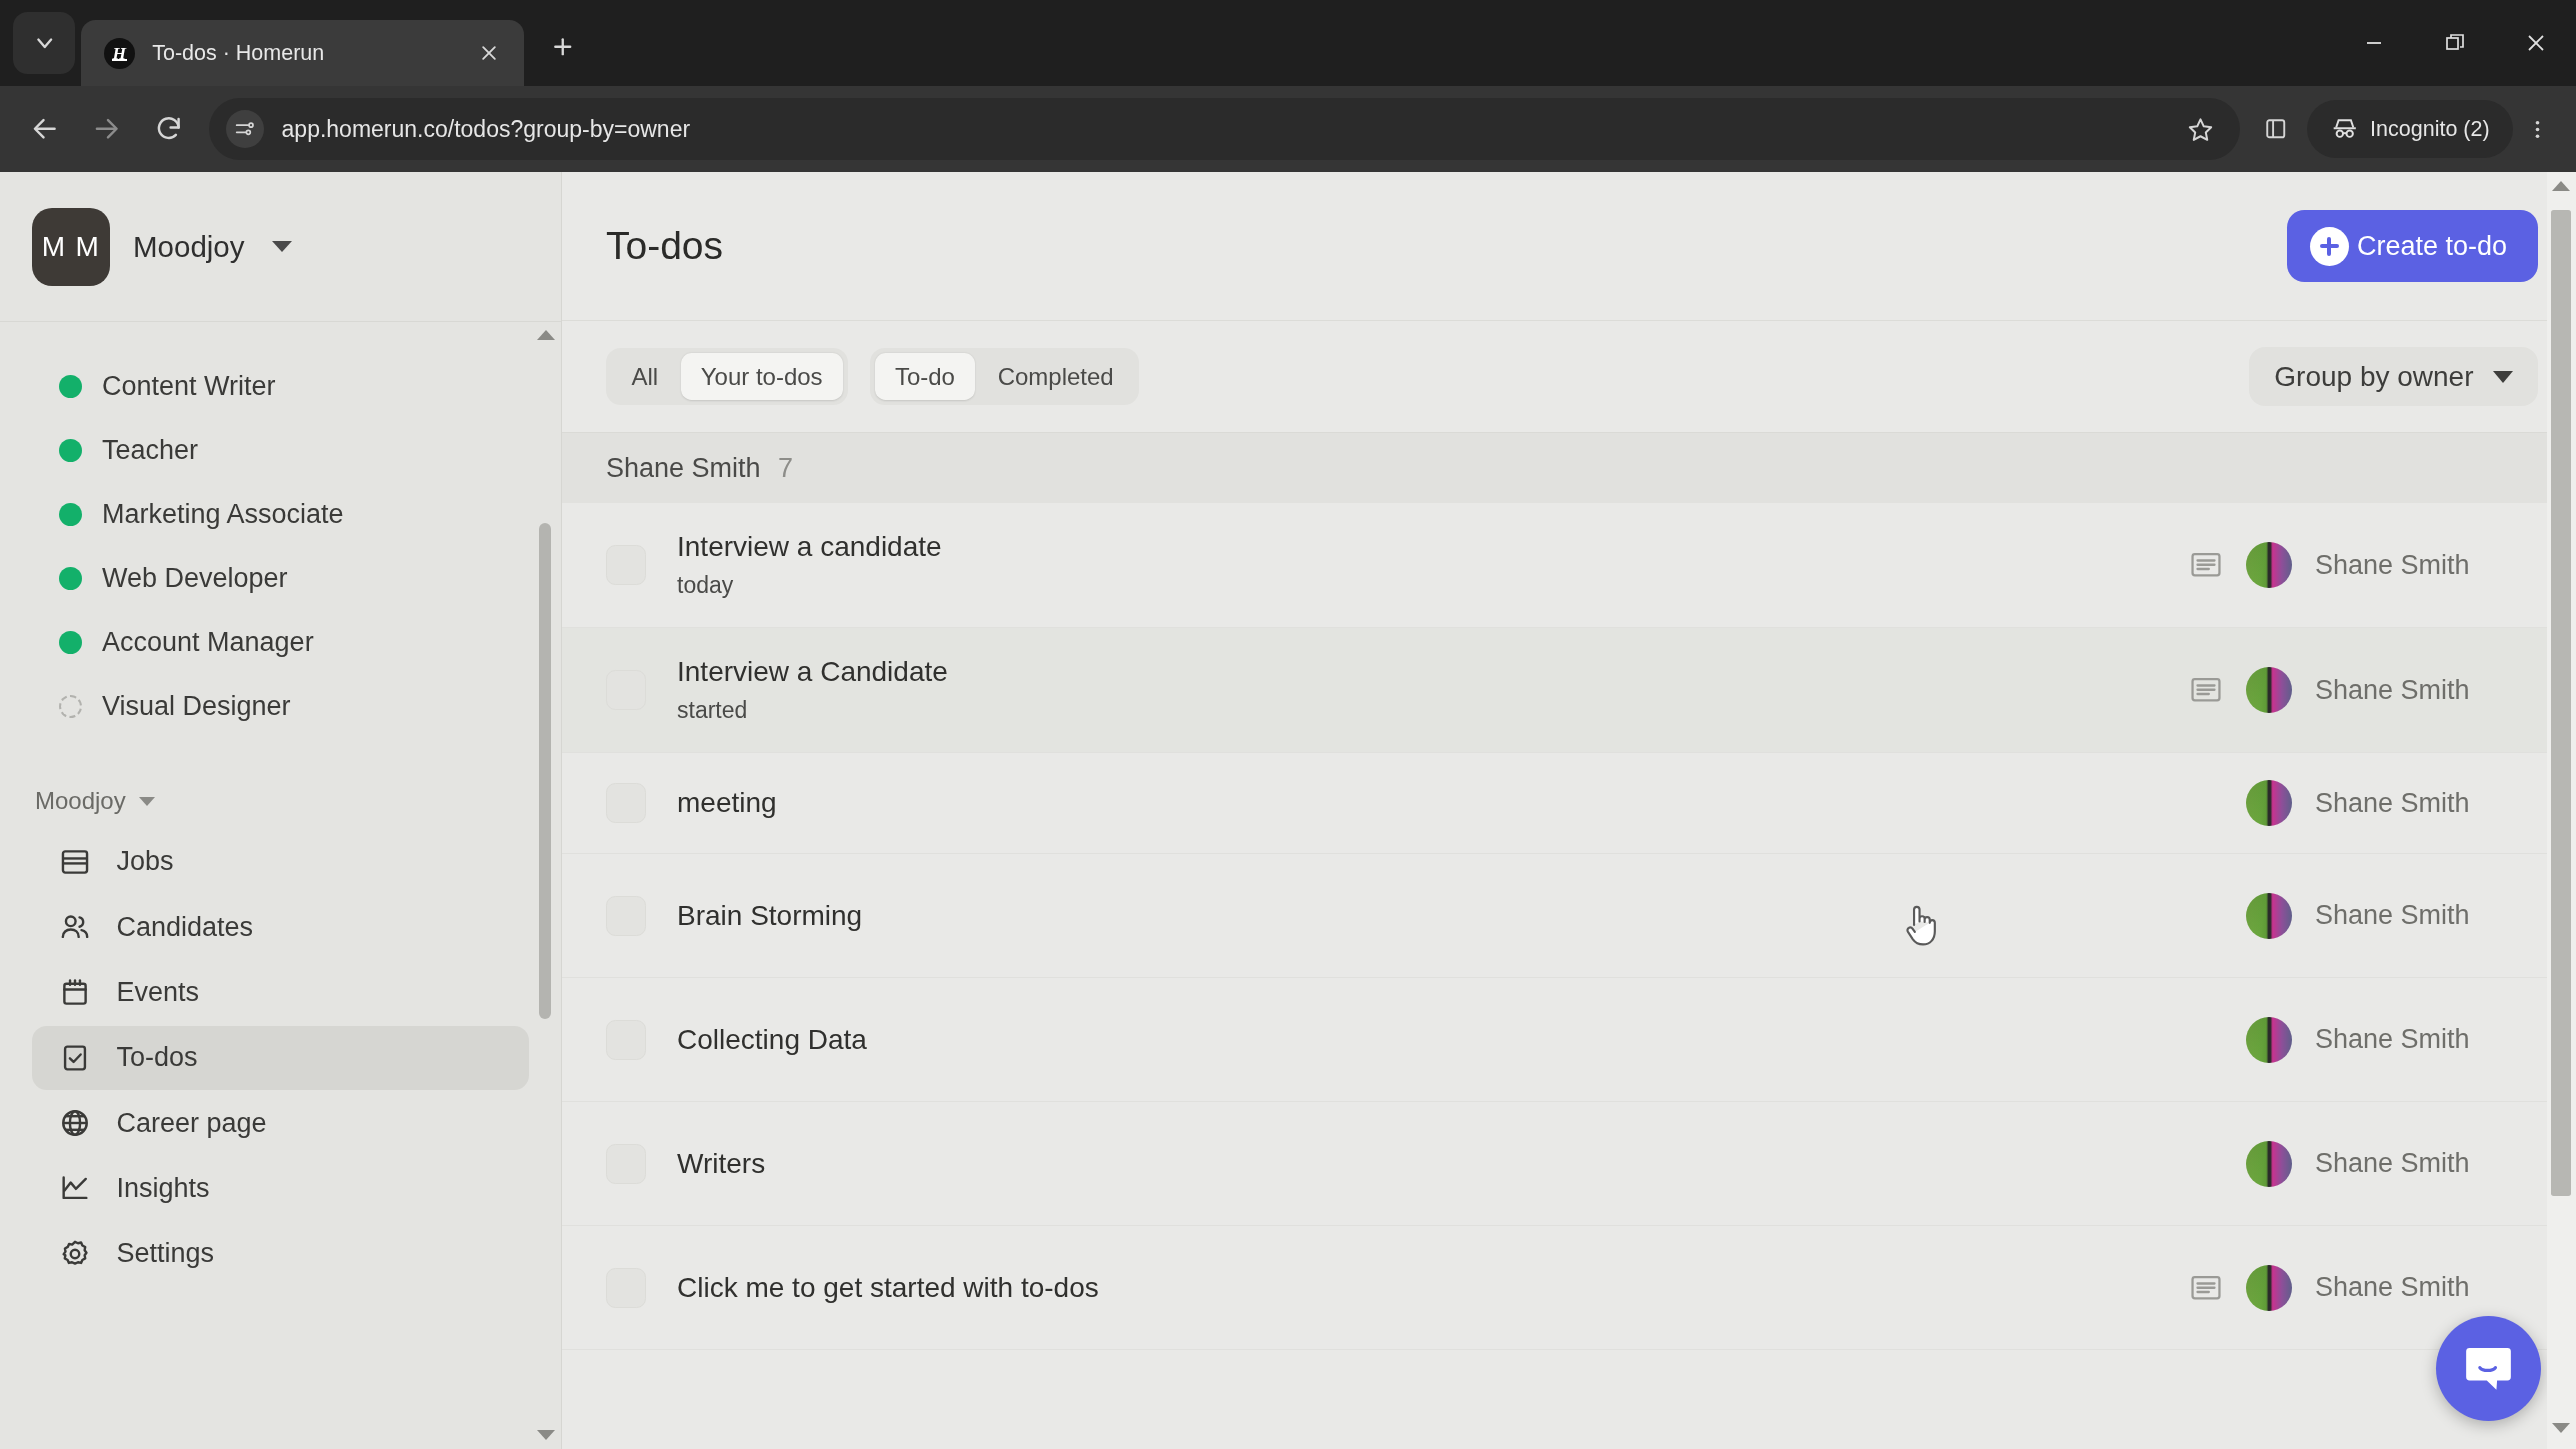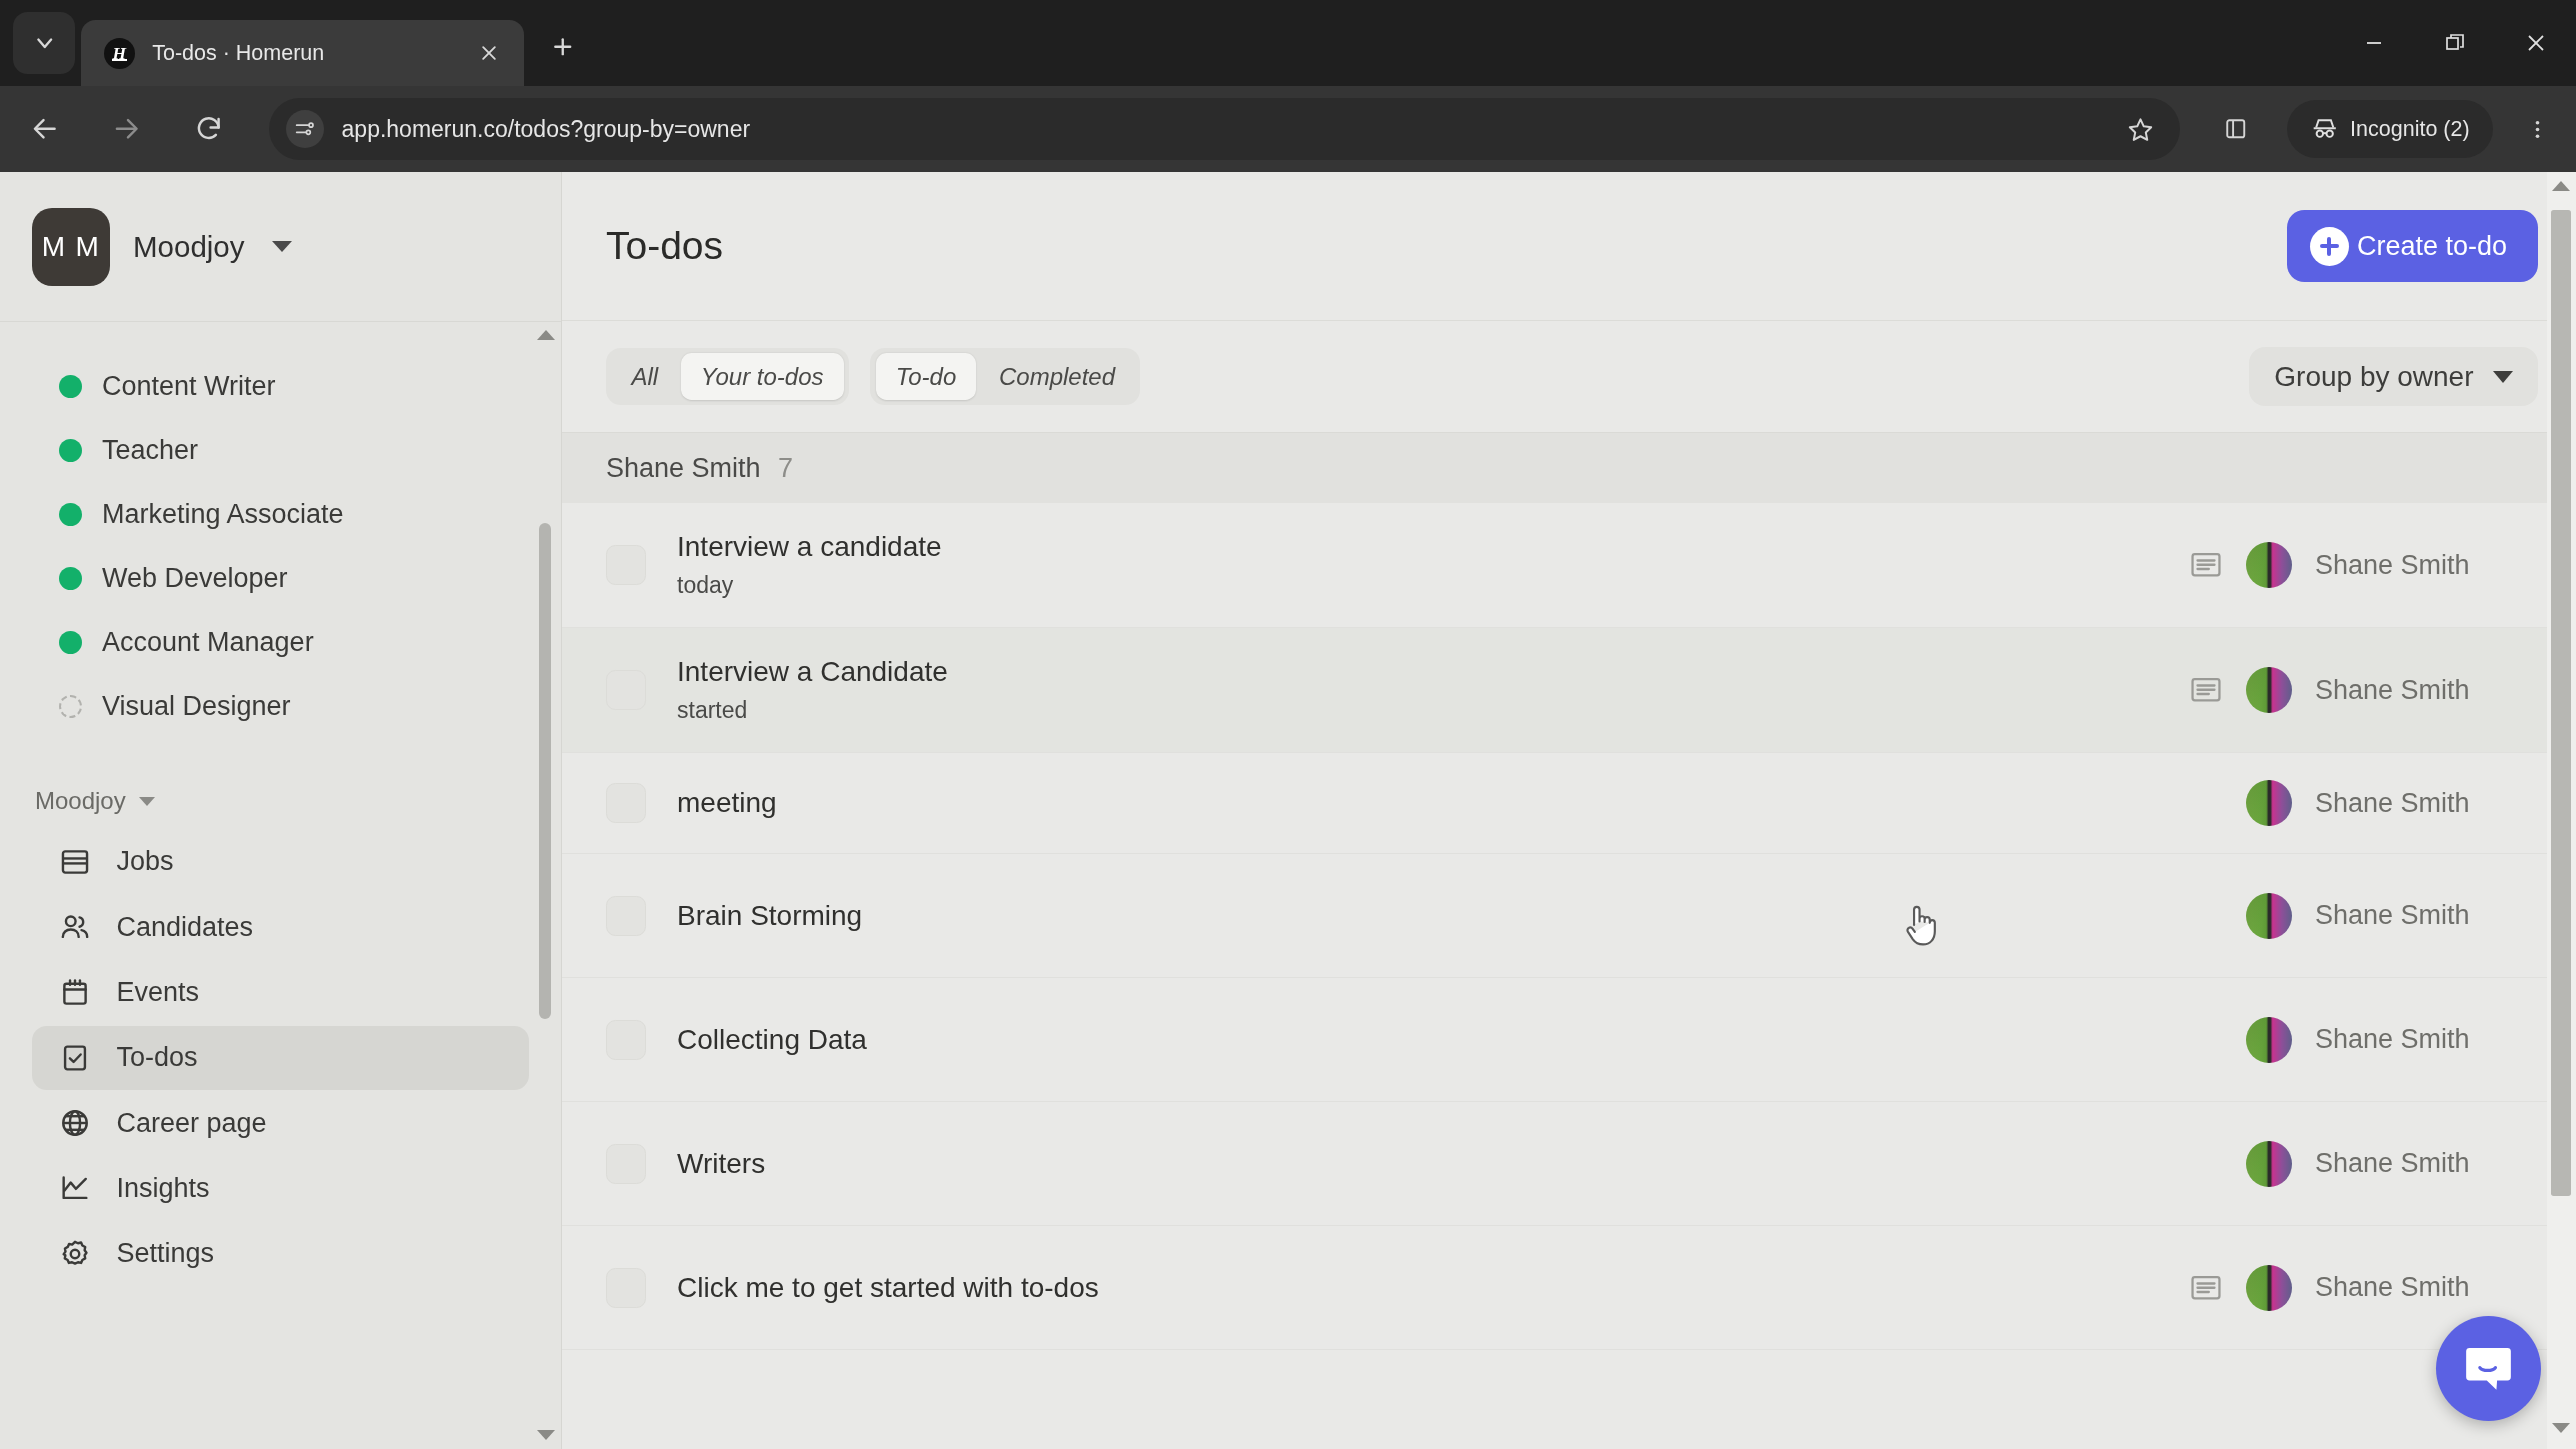--- a/index.html
+++ b/index.html
@@ -48,21 +48,21 @@
 
   .wincontrols {
     position: absolute; right: 0; top: 0; height: 86px;
     display: flex; align-items: center;
   }
   .wc { width: 81px; height: 86px; display: flex; align-items: center; justify-content: center; }
   .wc svg { width: 24px; height: 24px; }
 
   .toolbar {
     height: 86px; background: #353535;
-    display: flex; align-items: center; padding: 0 13.4px; gap: 20px;
+    display: flex; align-items: center; padding: 0 13.4px; gap: 0;
   }
   .tb-btn { width: 62px; height: 62px; border-radius: 50%; display: flex; align-items: center; justify-content: center; flex: 0 0 auto; }
   .tb-btn svg { width: 29.5px; height: 29.5px; }
   .omnibox {
     flex: 1 1 auto; height: 62px; background: #2b2b2b;
     border-radius: 31px; display: flex; align-items: center;
     margin: 0 9.4px; padding: 0 17.4px; gap: 17.4px; min-width: 0;
   }
   .omni-icon { width: 38px; height: 38px; border-radius: 50%; background: #3f3f3f; display:flex; align-items:center; justify-content:center; flex:0 0 auto;}
   .omni-icon svg { width: 21.5px; height: 21.5px; }
@@ -150,21 +150,21 @@
     display: flex; align-items: center; justify-content: center; position: relative;
   }
   .plus-circle::before, .plus-circle::after { content: ""; position: absolute; background: #5b61e3; border-radius: 2px; }
   .plus-circle::before { width: 19px; height: 4px; }
   .plus-circle::after { width: 4px; height: 19px; }
 
   .filterbar {
     height: 111px; display: flex; align-items: center; justify-content: space-between;
     padding: 0 38px 0 44px;
   }
-  .filters { display: flex; align-items: center; gap: 21.5px; font-style: italic; }
+  .filters { display: flex; align-items: center; gap: 21.5px; }
   .segment { display: flex; align-items: center; background: #e1e1de; border-radius: 14.8px; padding: 5.4px; gap: 2.7px; }
   .seg-btn {
     font-size: 24px; color: #4a4a48; padding: 9.4px 20px; border-radius: 10.7px; white-space: nowrap;
   }
   .seg-btn.active { background: #f4f4f2; box-shadow: 0 0.7px 2px rgba(0,0,0,.12); }
   .groupby {
     display: flex; align-items: center; gap: 19px;
     background: #e1e1de; border-radius: 16px; height: 59px; padding: 0 25.5px;
     font-size: 28px; color: #3d3d3b; white-space: nowrap;
   }

